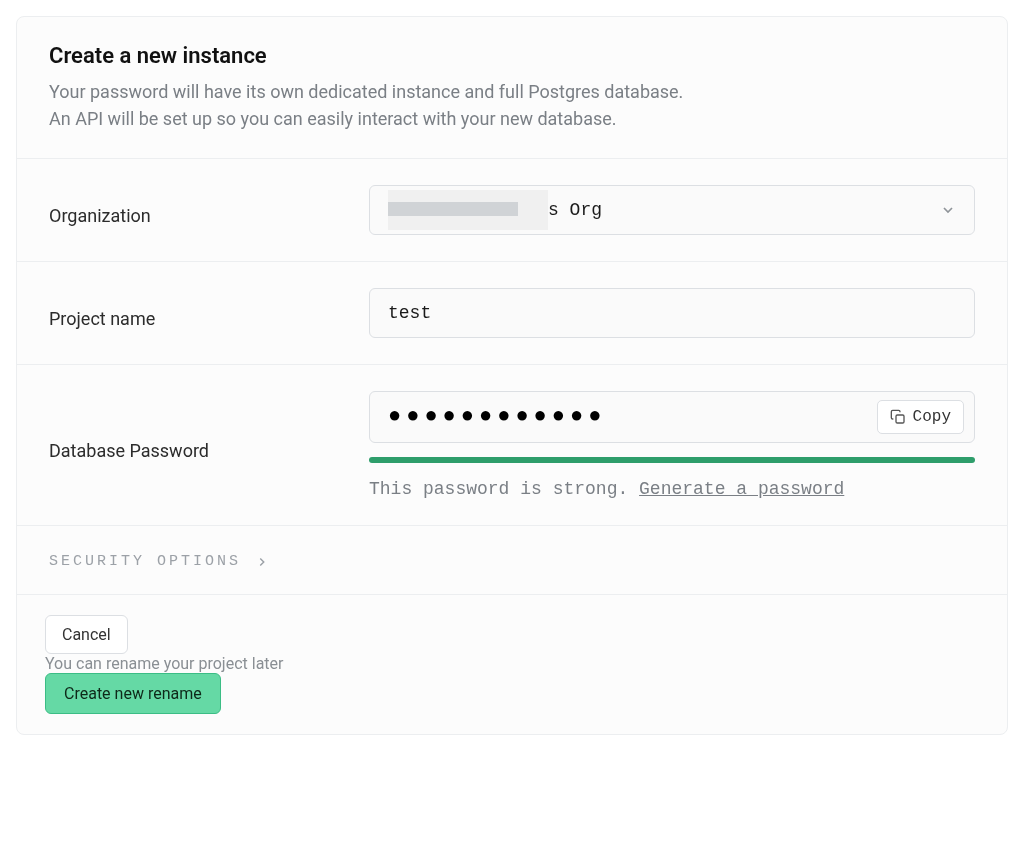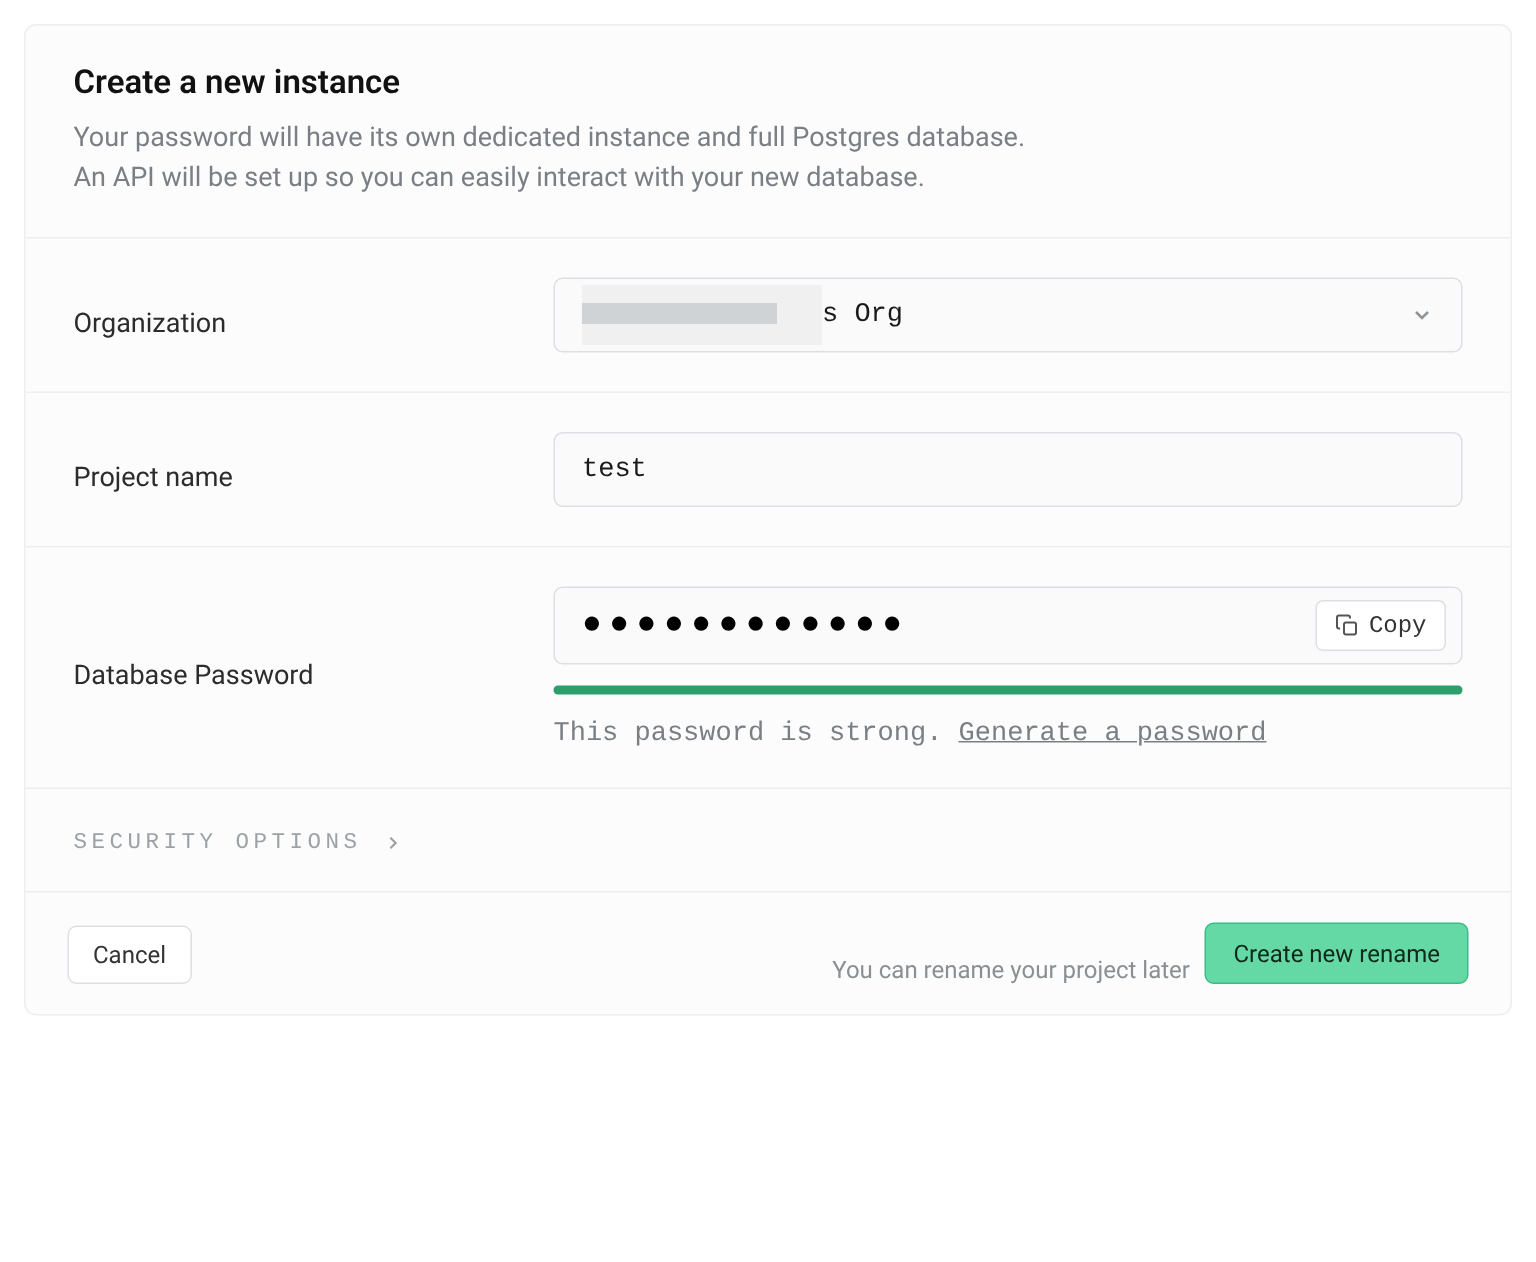--- a/index.html
+++ b/index.html
@@ -161,21 +161,22 @@
       letter-spacing: 3px;
       color: #9ca1a7;
       cursor: pointer;
       font-family: Liberation Mono, monospace;
     }
     .security-toggle svg { width: 14px; height: 14px; color: #9ca1a7; }
     .footer {
       border-top: 1px solid #eceef0;
       padding: 20px 28px;
       display: flex;
-      align-items: flex-end;
+      align-items: flex-start;
+      flex-direction: column;
     }
     .cancel-button {
       background: #fff;
       border: 1px solid #dcdfe3;
       border-radius: 6px;
       padding: 9px 16px;
       font-size: 16px;
       color: #333;
       cursor: pointer;
       font-family: inherit;

